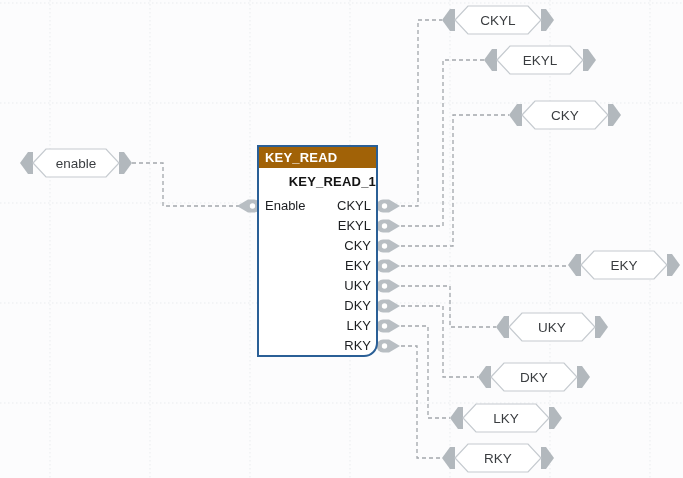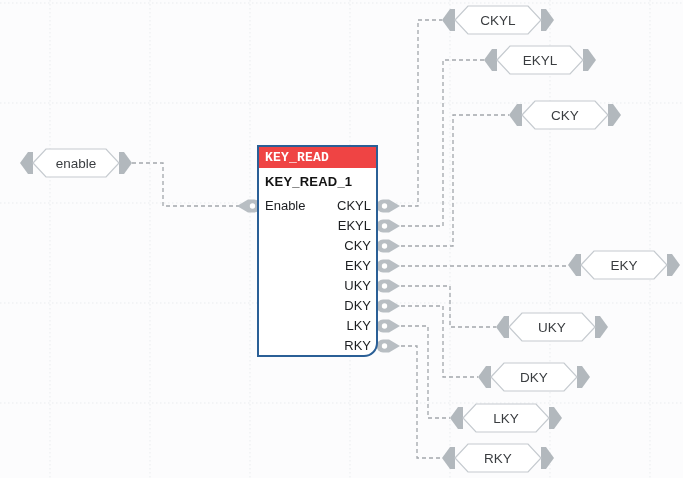--- a/index.html
+++ b/index.html
@@ -15,21 +15,21 @@
     border:2px solid #2a5f96;
     border-radius:0 0 14px 0;
   }
   .block-header {
     height:21px; line-height:21px;
     color:#ffffff; font-size:13px; font-weight:bold;
     padding-left:6px; letter-spacing:.2px;
   }
   .block-instance {
     font-size:13px; font-weight:bold; color:#141414;
-    padding:6px 0 0 6px; letter-spacing:.2px;
+    padding:6px 0 0 6px; letter-spacing:.2px;text-align:right;
   }
   .pin-row {
     position:absolute; left:0; right:0; height:20px; line-height:20px;
     font-size:13px; color:#1c1e21;
   }
   .pin-row .in  { position:absolute; left:6px;  }
   .pin-row .out { position:absolute; right:5px; }
   .tag-svg { position:absolute; }
   .tag-text {
     font-family:"Liberation Sans", sans-serif;
@@ -99,21 +99,21 @@
         <path d="M4,-6.5 h6 L21,0 L10,6.5 H4 A6.5,6.5 0 0 1 4,-6.5 Z" fill="#b8bec3"></path>
         <circle cx="5.5" cy="0" r="2.7" fill="#ffffff"></circle>
       </g>
       <g transform="translate(258,206) scale(-1,1)">
         <path d="M4,-6.5 h6 L21,0 L10,6.5 H4 A6.5,6.5 0 0 1 4,-6.5 Z" fill="#b8bec3"></path>
         <circle cx="5.5" cy="0" r="2.7" fill="#ffffff"></circle>
       </g>
     </svg>
 
   <div id="block" style="left: 257px; top: 145px; width: 121px; height: 212px;">
-    <div class="block-header" style="background: #ef4444; font-family: Liberation Mono, monospace;">
+    <div class="block-header" style="background: #a16207;">
       <span>KEY_READ</span>
     </div>
     <div class="block-instance">KEY_READ_1</div>
     <div id="pin-rows">
         <div class="pin-row" style="top: 49px;">
           <span class="in">Enable</span>
           <span class="out">CKYL</span>
         </div>
         <div class="pin-row" style="top: 69px;">
           <span class="out">EKYL</span>

